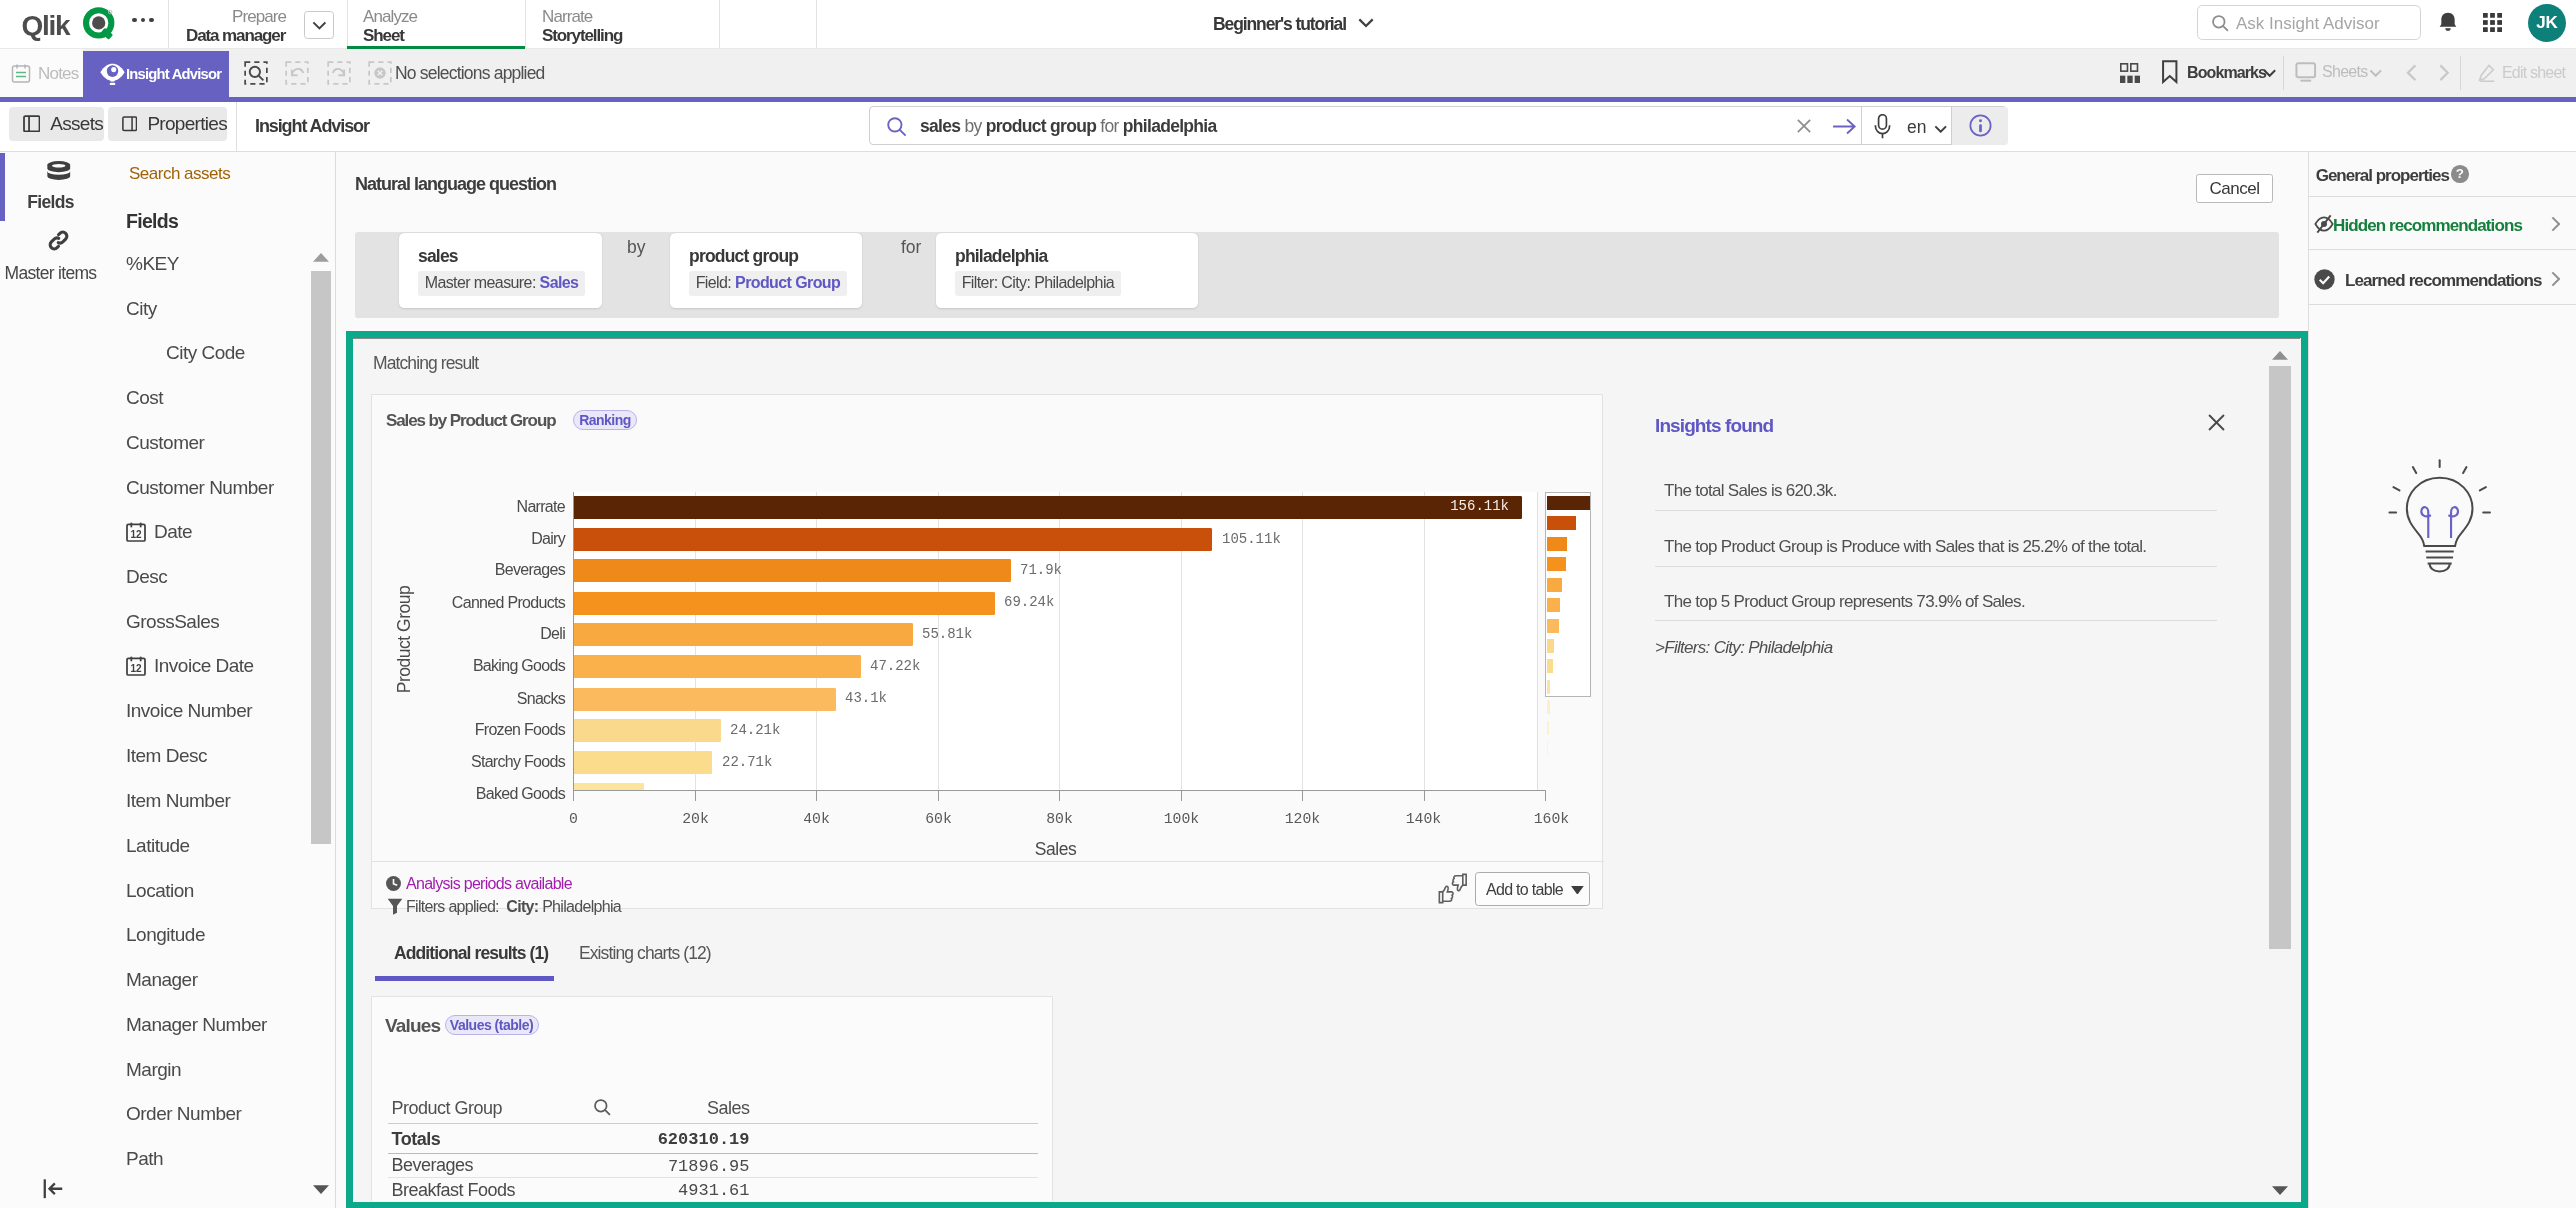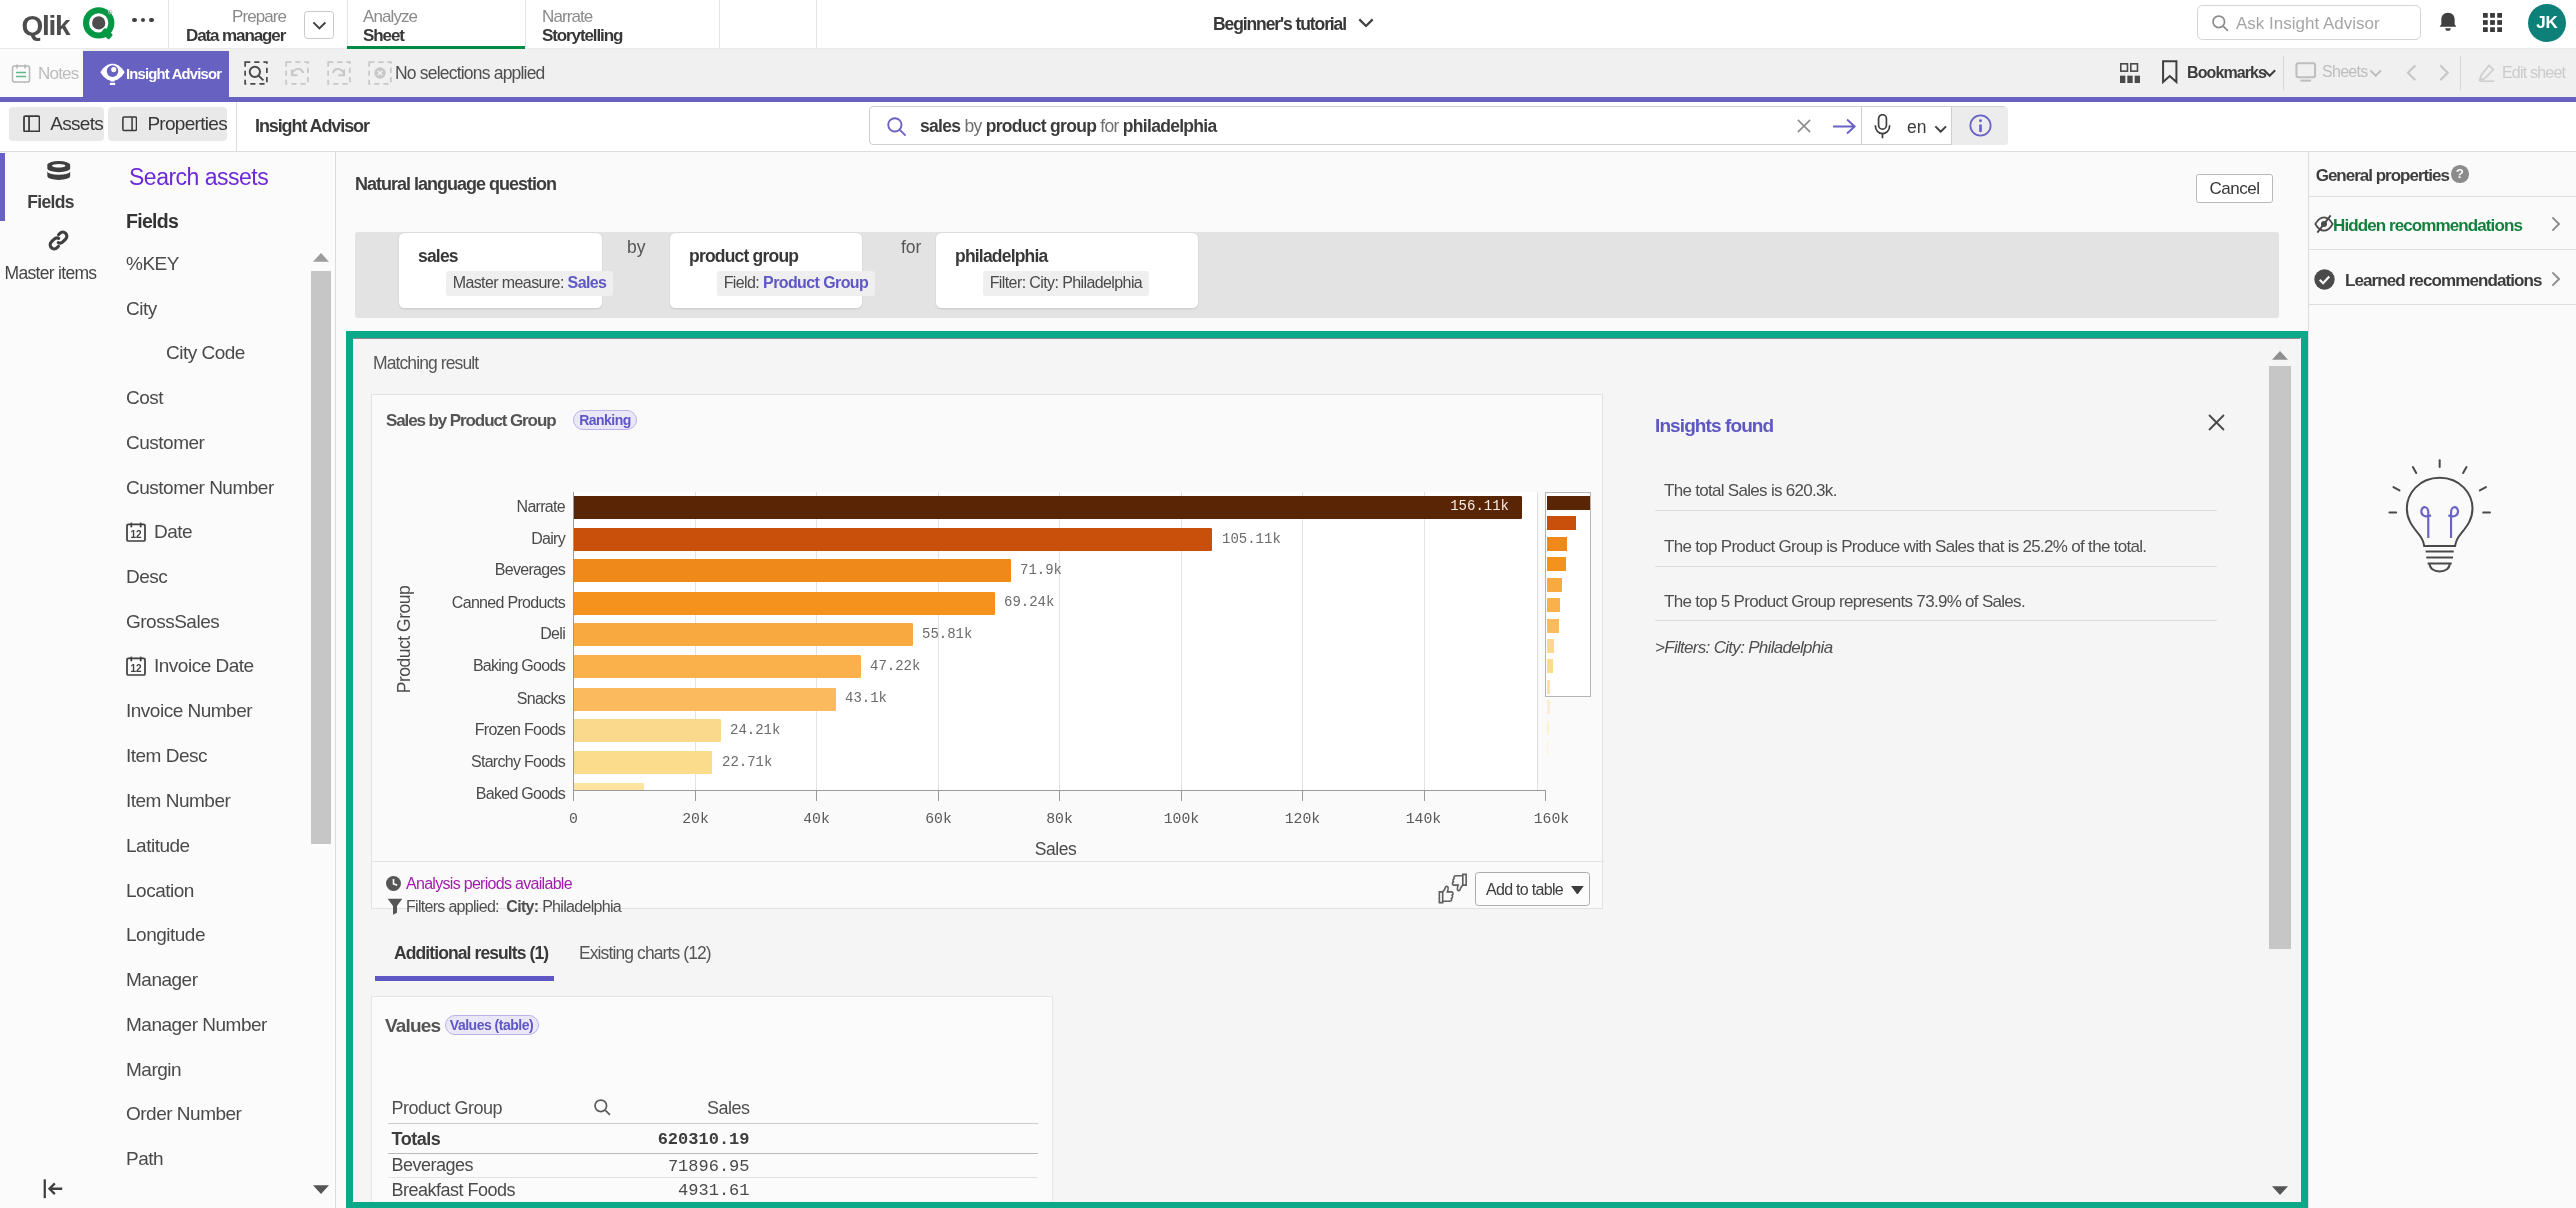--- a/index.html
+++ b/index.html
@@ -32,21 +32,21 @@
 .listitem { position:absolute; left:126px; font-size:19px; color:#4a4a4a; white-space:nowrap; }
 
 
 #rightpanel { position:absolute; left:2308px; top:152px; width:268px; height:1057px; background:#fafafa; border-left:0.7px solid #ddd; }
 
 
 #cancelbtn { position:absolute; left:2196px; top:174px; width:77px; height:29px; background:#fff; border:0.7px solid #b9b9b9; border-radius:2.7px; font-size:17px; color:#383838; display:flex; align-items:center; justify-content:center; letter-spacing:-0.5px; }
 #nlstrip { position:absolute; left:355px; top:232px; width:1924px; height:86px; background:#e3e3e3; border-radius:2.7px; }
 .chip { position:absolute; top:0.7px; height:75px; background:#fff; border-radius:5.4px; box-shadow:0 0.7px 2px rgba(0,0,0,0.12); }
 .chiptitle { position:absolute; left:19px; top:13.4px; font-size:17.5px; font-weight:bold; color:#383838; letter-spacing:-0.8px; }
-.chiptag { position:absolute; left:19px; top:38px; height:25.5px; background:#efefef; border-radius:2.7px; font-size:16px; color:#4a4a4a; display:flex; align-items:center; padding:0 6.7px; white-space:nowrap; letter-spacing:-0.6px;margin-left:28px; }
+.chiptag { position:absolute; left:19px; top:38px; height:25.5px; background:#efefef; border-radius:2.7px; font-size:16px; color:#4a4a4a; display:flex; align-items:center; padding:0 6.7px; white-space:nowrap; letter-spacing:-0.6px; }
 .purple { color:#5f57c4; font-weight:bold; }
 .conn { position:absolute; top:5.4px; font-size:17.5px; color:#555; }
 
 
 #gpanel { position:absolute; left:346px; top:331px; width:1962px; height:878px; border:7.4px solid #0ba98a; background:#f5f5f5; }
 #gpanel .inner { position:absolute; left:0; top:0; width:1947px; height:863px; }
 
 
 #chartcard { position:absolute; left:18px; top:56px; width:1232px; height:515px; background:#fafafa; border:0.7px solid #e2e2e2; }
 
@@ -273,21 +273,21 @@
   </svg>
   <div class="railitem" style="top:40px; font-size:17.5px; font-weight:bold; letter-spacing:-0.7px;">Fields</div>
   <svg class="abs" style="left:45px; top:75px;" width="27" height="27" viewBox="0 0 40 40">
     <g fill="none" stroke="#3f3f3f" stroke-width="4.6" stroke-linecap="round" transform="rotate(-45 20 20)">
       <path d="M14 26 L11 26 A6 6 0 0 1 11 14 L17 14 A6 6 0 0 1 22.5 18"></path>
       <path d="M26 14 L29 14 A6 6 0 0 1 29 26 L23 26 A6 6 0 0 1 17.5 22"></path>
     </g>
   </svg>
   <div class="railitem" style="top:111px; font-size:17.5px; letter-spacing:-0.7px; color:#464646;">Master items</div>
 
-  <div class="abs" style="left:129px; top:12px; font-size:23px; color:#6d28d9; letter-spacing:-0.5px;text-align:right;">Search assets</div>
+  <div class="abs" style="left:129px; top:12px; font-size:17px; color:#a16207; letter-spacing:-0.5px;text-align:right;">Search assets</div>
   <div class="abs listitem" style="left:126px; top:58px; font-weight:bold; color:#333; font-size:19.5px; letter-spacing:-0.7px;">Fields</div>
 
   <div class="listitem" style="top:101px; letter-spacing:-0.5px;">%KEY</div>
   <div class="listitem" style="top:146px; letter-spacing:-0.5px;">City</div>
   <div class="listitem" style="top:190px; letter-spacing:-0.5px;margin-left:40px;">City Code</div>
   <div class="listitem" style="top:235px; letter-spacing:-0.5px;">Cost</div>
   <div class="listitem" style="top:280px; letter-spacing:-0.5px;">Customer</div>
   <div class="listitem" style="top:325px; letter-spacing:-0.5px;">Customer Number</div>
   <svg class="abs" style="left:126px; top:370px;" width="20" height="20" viewBox="0 0 30 30">
       <rect x="1.5" y="3.5" width="27" height="25" rx="2" fill="none" stroke="#3f3f3f" stroke-width="2.6"></rect>

